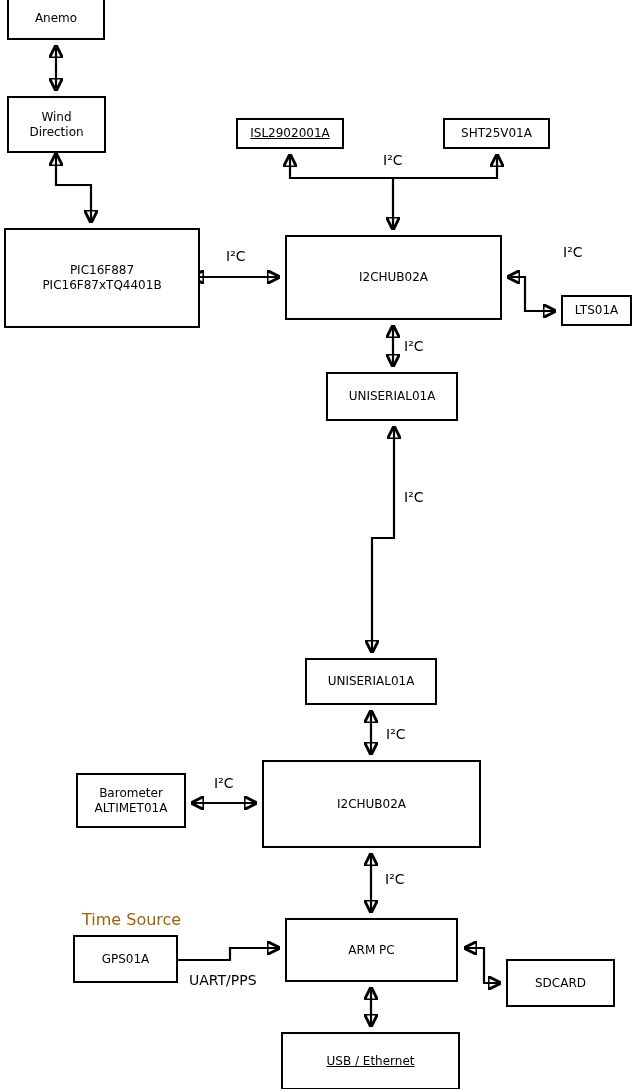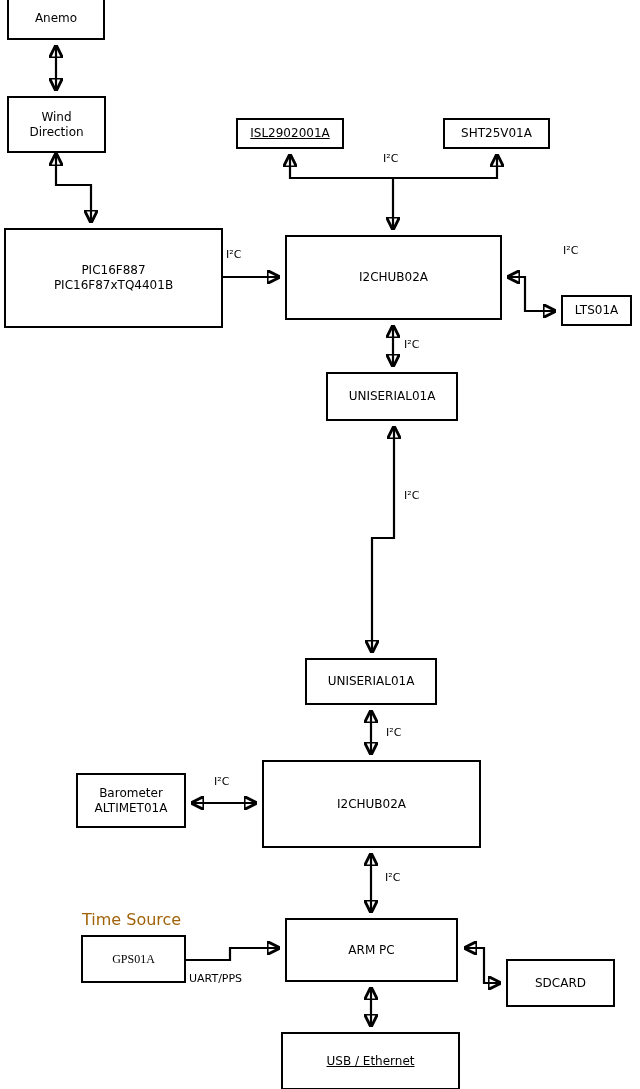--- a/index.html
+++ b/index.html
@@ -26,21 +26,21 @@
     justify-content: center;
     text-align: center;
     line-height: 1.25;
     font-size: 12px;
     color: #000000;
     z-index: 3;
   }
   .node .line2 { display: block; }
   .edge-label {
     position: absolute;
-    font-size: 11px;
+    font-size: 14px;
     color: #000000;
     white-space: nowrap;
     z-index: 4;
   }
   .free-label {
     position: absolute;
     font-size: 16px;
     color: #a16207;
     white-space: nowrap;
     z-index: 4;
@@ -102,21 +102,21 @@
 
   <div class="node" style="left:7px; top:-3px; width:98px; height:43px;">
     <span>Anemo</span>
   </div>
 
   <div class="node" style="left:7px; top:96px; width:99px; height:57px; flex-direction:column;">
     <span>Wind</span>
     <span class="line2">Direction</span>
   </div>
 
-  <div class="node" style="left:4px; top:228px; width:219px; height:100px; flex-direction:column;">
+  <div class="node" style="left:4px; top:228px; width:196px; height:100px; flex-direction:column;">
     <span>PIC16F887</span>
     <span class="line2">PIC16F87xTQ4401B</span>
   </div>
 
   <div class="node" style="left:236px; top:118px; width:108px; height:31px;text-decoration:underline;">
     <span>ISL2902001A</span>
   </div>
 
   <div class="node" style="left:443px; top:118px; width:107px; height:31px;">
     <span>SHT25V01A</span>
@@ -140,21 +140,21 @@
 
   <div class="node" style="left:76px; top:773px; width:110px; height:55px; flex-direction:column;">
     <span>Barometer</span>
     <span class="line2">ALTIMET01A</span>
   </div>
 
   <div class="node" style="left:262px; top:760px; width:219px; height:88px;">
     <span>I2CHUB02A</span>
   </div>
 
-  <div class="node" style="left:81px; top:935px; width:105px; height:48px;font-family:Liberation Serif, serif;">
+  <div class="node" style="left:73px; top:935px; width:105px; height:48px;">
     <span>GPS01A</span>
   </div>
 
   <div class="node" style="left:285px; top:918px; width:173px; height:64px;">
     <span>ARM PC</span>
   </div>
 
   <div class="node" style="left:506px; top:959px; width:109px; height:48px;">
     <span>SDCARD</span>
   </div>

